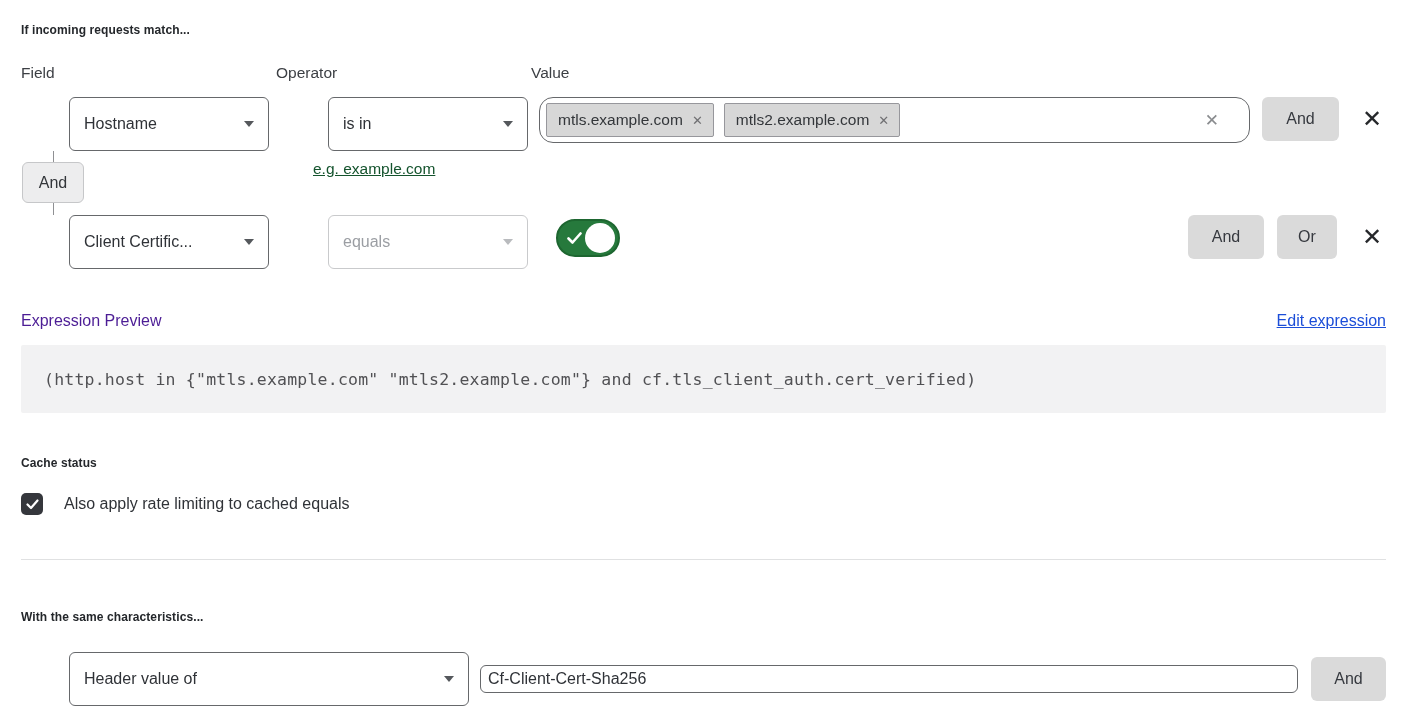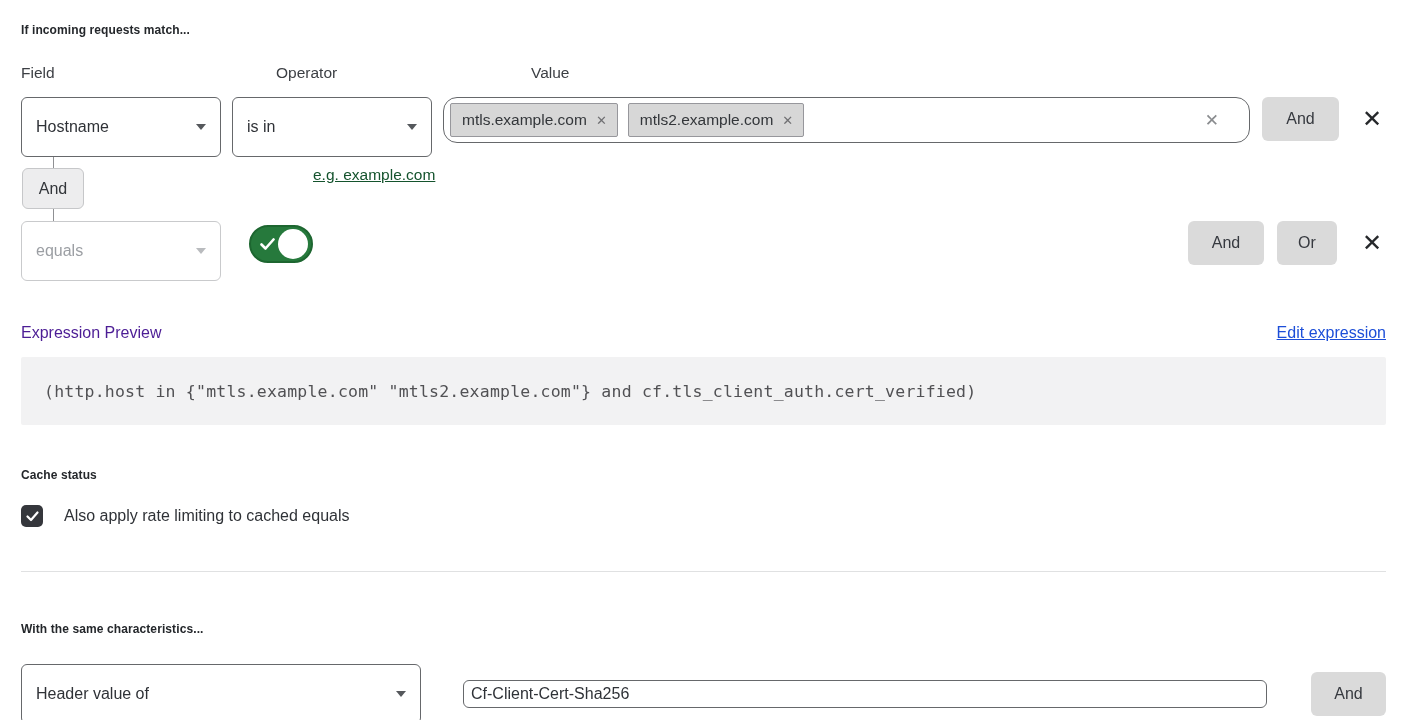--- a/index.html
+++ b/index.html
@@ -11,23 +11,23 @@
 
   
   .col-labels { display:flex; margin-top:27px; font-size:15.5px; color:#3c3f44;gap:44px; }
   .col-labels .lbl-field { width:211px; }
   .col-labels .lbl-operator { width:211px; }
 
   
   .cond-row { display:flex; margin-top:15px; align-items:flex-start; }
 
   
-  .select { height:60px; border:1px solid #66686b; border-radius:6px; background:#fff;
+  .select { height:54px; border:1px solid #66686b; border-radius:6px; background:#fff;
     display:flex; align-items:center; justify-content:space-between;
-    padding:0 14px 0 14px; font-size:16px; color:#2f3237; cursor:pointer; }
+    padding:0 14px 0 14px; font-size:16px; color:#2f3237; cursor:pointer;margin-left:48px; }
   .select .caret { width:0; height:0; border-left:5.5px solid transparent;
     border-right:5.5px solid transparent; border-top:6.5px solid #55585c; }
   .select.w200 { width:200px; margin-right:11px; }
   .select.disabled { border-color:#c9cacc; color:#9b9ea3; cursor:default; }
   .select.disabled .caret { border-top-color:#b9bbbe; }
 
   
   .value-box { flex:1; height:46px; border:1px solid #66686b; border-radius:14px;
     display:flex; align-items:center; padding:0 14px 0 6px; margin-right:12px; min-width:0; }
   .tags { display:flex; gap:10px; flex:1; }
@@ -76,21 +76,21 @@
   .cache-title { margin-top:43px; }
   .check-row { display:flex; align-items:center; margin-top:23px; }
   .checkbox { width:22px; height:22px; background:#35373c; border-radius:5px;
     display:flex; align-items:center; justify-content:center; cursor:pointer; }
   .check-label { margin-left:21px; font-size:16px; color:#2f3237; }
 
   .divider { height:1px; background:#e0e1e2; margin-top:44px; }
 
   
   .char-title { margin-top:50px; }
-  .char-row { display:flex; margin-top:28px; align-items:center;gap:31px; }
+  .char-row { display:flex; margin-top:28px; align-items:center; }
   .select.w400 { width:400px; margin-right:11px; }
   .text-input { flex:1; height:28px; border:1px solid #66686b; border-radius:6px;
     padding:0 7px; font-size:16px; color:#2f3237; font-family:inherit; margin-right:13px; }
   .btn.and-sm { width:75px; }
 </style>
 </head>
 <body>
 
 <div class="page">
 
@@ -132,20 +132,24 @@
   <div class="between">
     <div class="connector">
       <div class="vline top"></div>
       <button class="connector-chip">And</button>
       <div class="vline bottom"></div>
     </div>
     <div class="hint">e.g. example.com</div>
   </div>
 
   <div class="cond-row" style="margin-top:0;">
+    <div class="select w200">
+      <span>Client Certific...</span>
+      <span class="caret"></span>
+    </div>
     <div class="select w200 disabled">
       <span>equals</span>
       <span class="caret"></span>
     </div>
     <div class="toggle" aria-checked="true">
       <svg width="15" height="12" viewBox="0 0 15 12">
         <polyline points="1.5,6.5 5.5,10.5 13.5,1.5" fill="none" stroke="#ffffff" stroke-width="2.6" stroke-linecap="round" stroke-linejoin="round"></polyline>
       </svg>
       <div class="knob"></div>
     </div>

